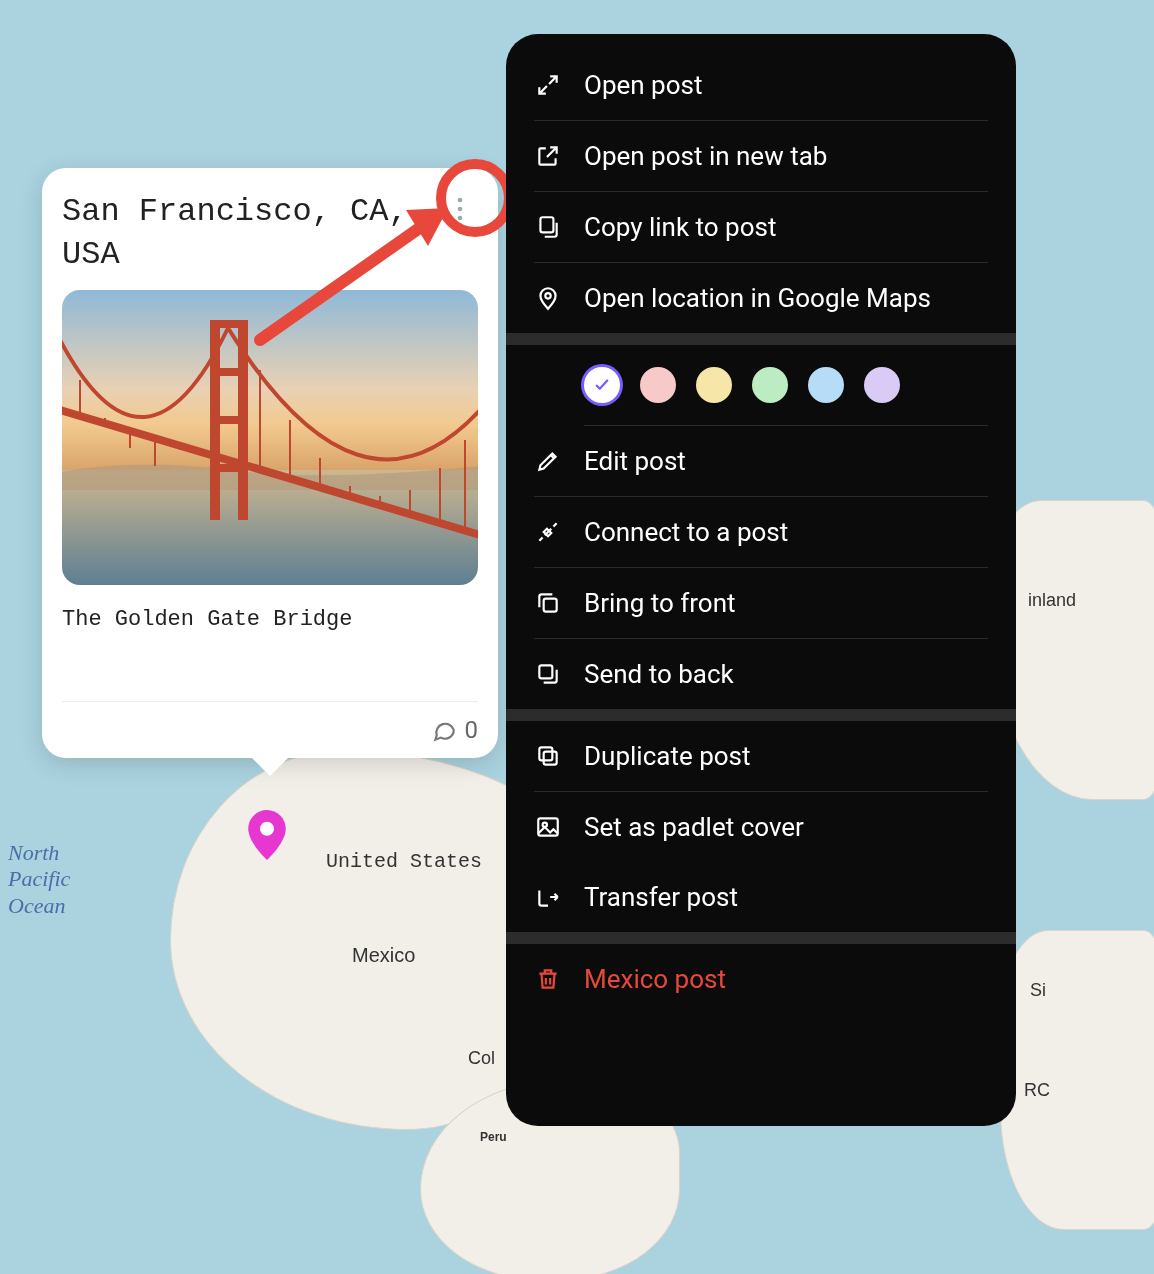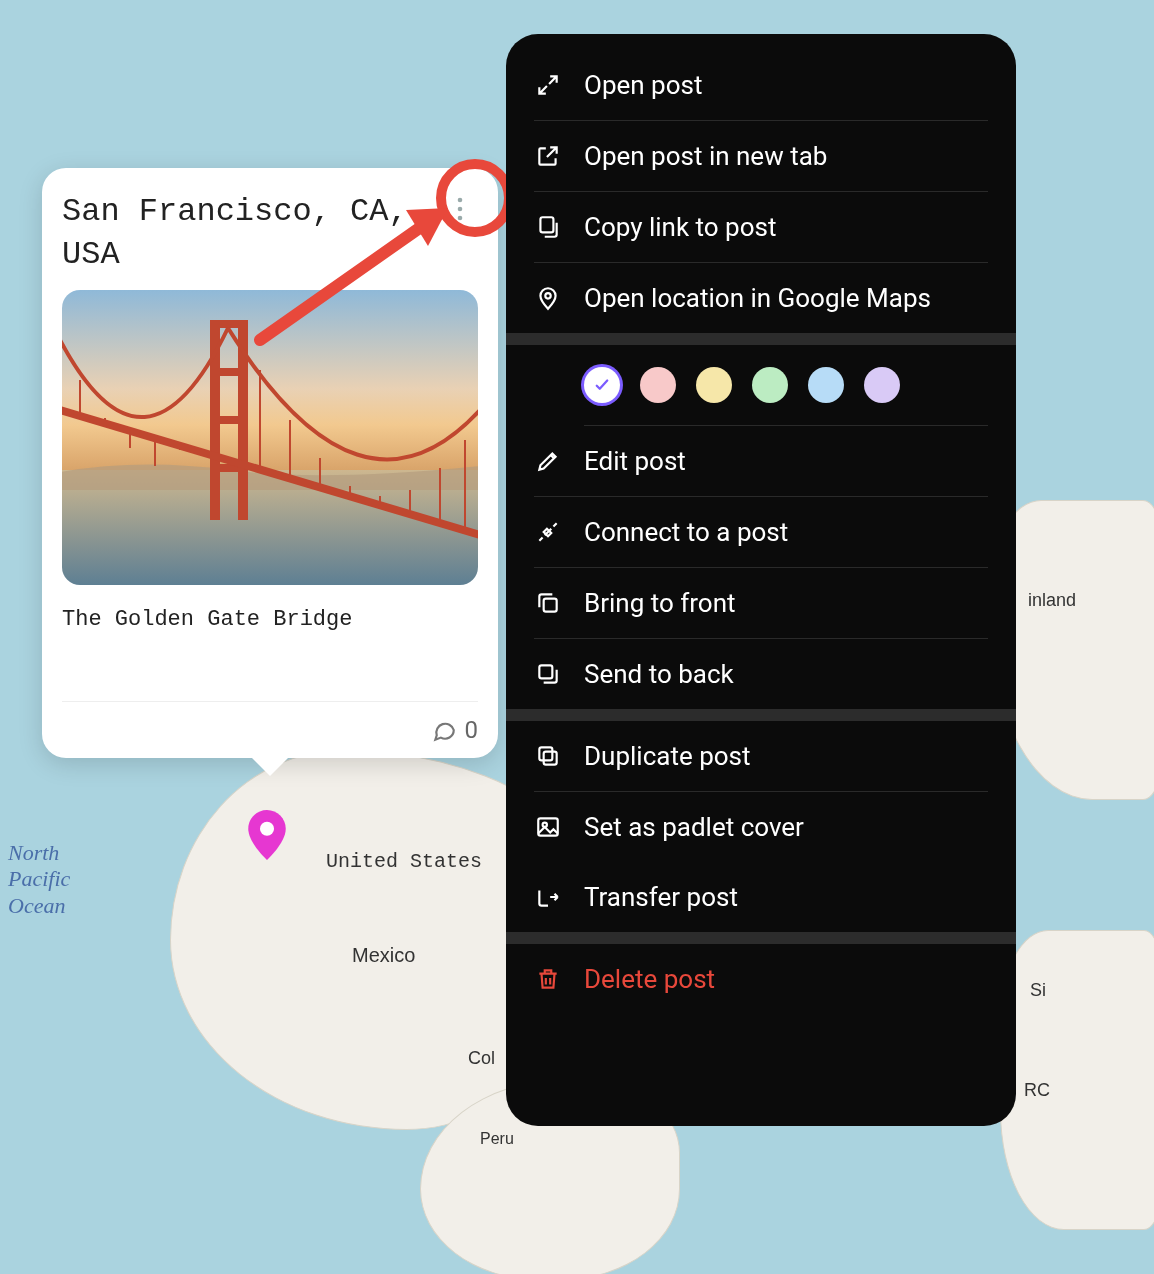--- a/index.html
+++ b/index.html
@@ -131,21 +131,21 @@
   <div class="landmass sa"></div>
   <div class="landmass eu"></div>
   <div class="landmass af"></div>
 
   <div class="ocean-label" style="left:8px; top:840px; line-height:1.2; white-space:pre;">North
 Pacific
 Ocean</div>
   <div class="map-label" style="left:326px; top:850px;font-family:Liberation Mono, monospace;">United States</div>
   <div class="map-label" style="left:340px; top:944px;margin-left:12px;">Mexico</div>
   <div class="map-label" style="left:468px; top:1048px; font-size:18px;">Col</div>
-  <div class="map-label" style="left:480px; top:1130px; font-size:16px;">Peru</div>
+  <div class="map-label" style="left:480px; top:1130px; font-size:12px;font-weight:bold;">Peru</div>
   <div class="map-label" style="left:1028px; top:590px; font-size:18px;">inland</div>
   <div class="map-label" style="left:1024px; top:1080px; font-size:18px;">RC</div>
   <div class="map-label" style="left:1030px; top:980px; font-size:18px;">Si</div>
 </div>
 
 <div class="pin">
   <svg viewBox="0 0 24 32">
     <path d="M12 0C5.4 0 0 5.4 0 12c0 9 12 20 12 20s12-11 12-20C24 5.4 18.6 0 12 0z" fill="#e637d1"></path>
     <circle cx="12" cy="12" r="4.5" fill="#fff"></circle>
   </svg>
@@ -361,16 +361,16 @@
 
   <div class="menu-divider-thick"></div>
 
   <div class="menu-section">
     <div class="menu-item" style="border-bottom:none;">
       <span class="menu-icon danger">
         <svg viewBox="0 0 24 24">
             <path d="M4 7h16M9 7V4h6v3M6 7l1 13h10l1-13M10 11v6M14 11v6"></path>
           </svg>
       </span>
-      <span class="menu-label danger">Delete post</span>
+      <span class="menu-label danger">Mexico post</span>
     </div>
   </div>
 </div>
 
 </body></html>

